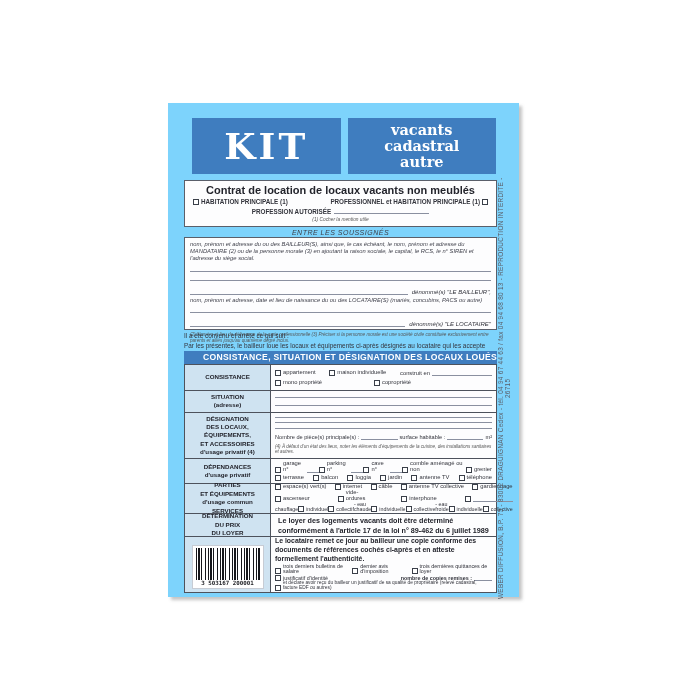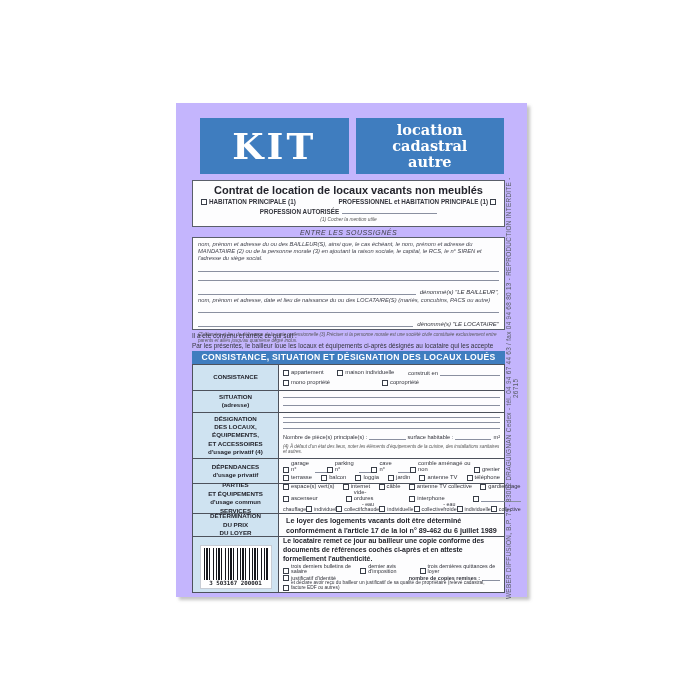--- a/index.html
+++ b/index.html
@@ -1,20 +1,20 @@
 <!DOCTYPE html>
 <html><head>
 <meta charset="utf-8">
 <style>
   * { margin:0; padding:0; box-sizing:border-box; }
   html,body { width:700px; height:700px; }
   body { background:#fff; font-family:"Liberation Sans", sans-serif; position:relative; overflow:hidden; color:#33343c; }
 
-  .page { position:absolute; left:176px; top:103px; width:351px; height:494px;
-          background:#c4b5fd; box-shadow:3px 3px 3px rgba(90,90,90,.35); }
+  .page { position:absolute; left:168px; top:103px; width:351px; height:494px;
+          background:#7dd3fc; box-shadow:3px 3px 3px rgba(90,90,90,.35); }
 
   
   .logo-row { position:absolute; left:24px; top:15px; width:304px; height:56px; display:flex; gap:7px; }
   .logo-box { background:#3f7dbf; color:#fff; flex:1; display:flex; flex-direction:column;
               align-items:center; justify-content:center; font-family:"DejaVu Serif", serif; font-weight:bold; }
   .logo-kit  { font-size:36px; letter-spacing:3px; }
   .logo-prod { font-size:14.5px; line-height:1.12; text-align:center; }
 
   
   .wbox { position:absolute; left:16px; width:313px; background:#fdfdfe; border:1px solid #5a5f6a; }
@@ -39,21 +39,21 @@
   .lineblock .wl { width:100%; margin-top:8px; height:1px; display:block; }
   .denom-row { display:flex; align-items:flex-end; gap:4px; margin-top:8px; }
   .denom-row .wl { flex:1; height:1px; }
   .denom { font-size:6px; font-style:italic; white-space:nowrap; color:#33343c; }
   .p-foot { font-size:4.6px; font-style:italic; color:#555; margin-top:5px; line-height:1.25; }
 
   .agreement { position:absolute; left:16px; top:228px; width:313px; font-size:6.4px; line-height:1.5; color:#33343c; }
 
   
   .banner { position:absolute; left:16px; top:248px; width:313px; height:13px; background:#3f7dbf;
-            color:#fff; font-weight:bold; font-size:8.6px; text-align:center; line-height:13px; letter-spacing:.3px; }
+            color:#fff; font-weight:bold; font-size:8.6px; text-align:right; line-height:13px; letter-spacing:.3px; }
 
   
   .ftable { position:absolute; left:16px; top:261px; width:313px; height:229px;
             border:1px solid #4d525c; background:#fdfdfe; display:flex; flex-direction:column; }
   .trow { display:flex; border-bottom:1px solid #4d525c; }
   .trow:last-child { border-bottom:none; }
   .tlabel { width:86px; flex:0 0 86px; background:#cfe3f1; border-right:1px solid #4d525c;
             display:flex; flex-direction:column; align-items:center; justify-content:center;
             font-size:6.2px; font-weight:bold; text-align:center; line-height:1.35; color:#23242c; padding:1px; }
   .tcell { flex:1; padding:0 4px; font-size:5.8px; display:flex; flex-direction:column; justify-content:space-evenly; }
@@ -90,21 +90,21 @@
                  font-size:6.4px; color:#5a5e68; text-align:center; letter-spacing:.3px; }
 </style>
 </head>
 <body>
 
 <div class="page">
 
   <div class="logo-row">
     <div class="logo-box logo-kit">KIT</div>
     <div class="logo-box logo-prod">
-      <div>location</div>
+      <div>vacants</div>
       <div>cadastral</div>
       <div>autre</div>
     </div>
   </div>
 
   <div class="wbox contract-box">
     <div class="c-title">Contrat de location de locaux vacants non meublés</div>
     <div class="c-opts">
       <label class="cb">
         <span class="bx"></span>

